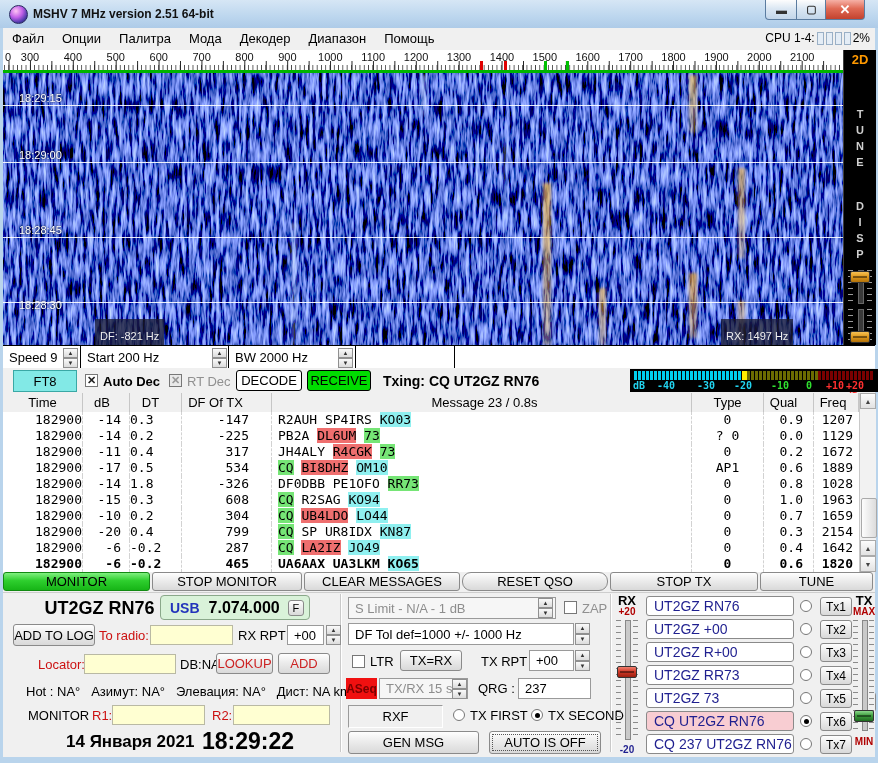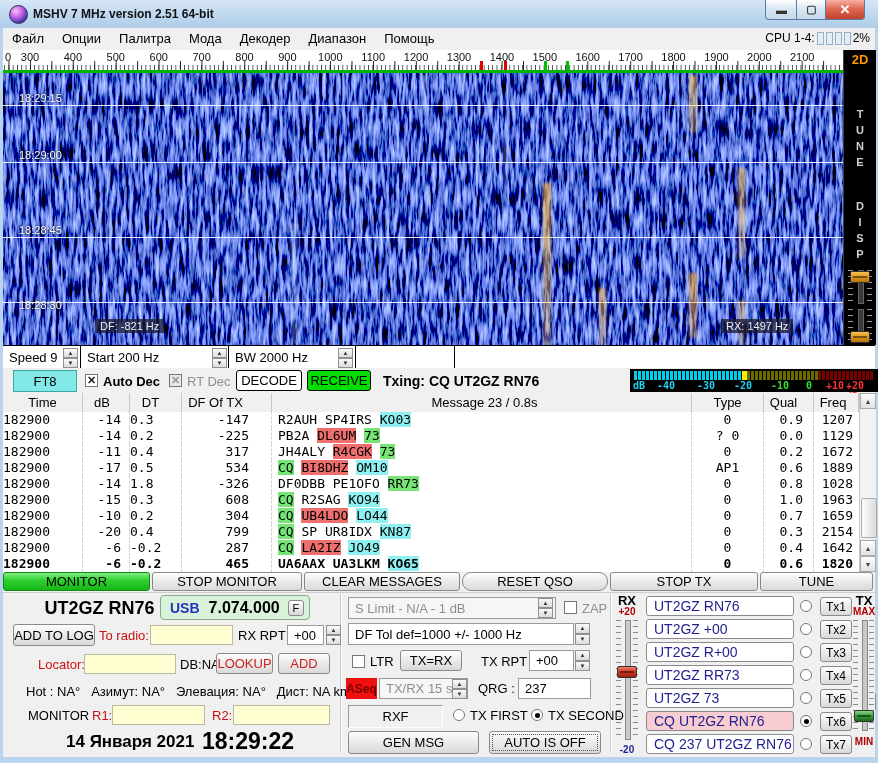--- a/index.html
+++ b/index.html
@@ -36,21 +36,21 @@
     background-size:auto,21.45px 9px,4.29px 5px;
     background-position:0 0,5.5px bottom,1.2px bottom;background-repeat:repeat-x;}
   .freqlab{position:absolute;top:1px;font-size:11px;transform:translateX(-50%);color:#111;}
   .fmark{position:absolute;bottom:0;width:3px;height:9px;}
   .green-line{left:3px;top:70px;width:840px;height:3px;background:#00b400;}
   
   .waterfall{left:3px;top:73px;width:840px;height:272px;background:#01031c;overflow:hidden;}
   .wf-line{position:absolute;left:0;width:100%;height:1px;background:rgba(255,255,255,.9);}
   .wf-stamp{position:absolute;left:16px;color:#fff;font-size:11px;text-shadow:0 0 2px #000;}
   .wf-tag{position:absolute;background:rgba(25,25,45,.75);color:#eee;font-size:11px;
-    padding:1px 5px;}
+    padding:11px 5px;}
   .streak{position:absolute;filter:blur(1.5px);opacity:.85;}
   
   .side-strip{left:843px;top:50px;width:32px;height:295px;background:#000;border-left:1px solid #404040;}
   .lbl-2d{position:absolute;left:0;top:2px;width:100%;text-align:center;color:#ff9900;
     font-weight:bold;font-size:13px;}
   .vletters{position:absolute;left:0;width:100%;text-align:center;color:#d0d0d0;
     font-size:11px;font-weight:bold;}
   .vletters span{display:block;line-height:16px;}
   .vslider{position:absolute;background:transparent;}
   .vslider .groove{position:absolute;left:50%;top:2px;bottom:2px;width:4px;margin-left:-2px;
@@ -94,21 +94,21 @@
   
   .thead{left:3px;top:393px;width:856px;height:19px;background:#f0f0f0;display:flex;
     border-bottom:1px solid #b5b5b5;font-size:13px;}
   .thead .hc{display:flex;align-items:center;justify-content:center;border-right:1px solid #c6c6c6;
     box-sizing:border-box;height:100%;}
   .tbody{left:3px;top:412px;width:856px;height:160px;background:#fff;font-family:"DejaVu Sans Mono",monospace;
     font-size:13px;}
   .trow{display:flex;height:16px;line-height:16px;}
   .trow.bold{font-weight:bold;}
   .tc{box-sizing:border-box;border-right:1px dashed #d2d2d2;overflow:hidden;white-space:nowrap;}
-  .c-time{width:80px;text-align:left;}
+  .c-time{width:80px;text-align:right;}
   .c-db{width:47px;text-align:right;padding-right:8px;}
   .c-dt{width:52px;text-align:left;padding-right:10px;}
   .c-df{width:90px;text-align:right;padding-right:22px;}
   .c-msg{width:420px;text-align:left;padding-left:6px;}
   .c-type{width:72px;text-align:center;}
   .c-qual{width:50px;text-align:right;padding-right:10px;}
   .c-freq{width:45px;text-align:right;padding-right:6px;border-right:none;}
   .hl-green{background:#76e576;} .hl-red{background:#ef6f6f;margin-top:44px;} .hl-cyan{background:#8ff0f0;}
   .scrollv{left:859px;top:393px;width:16px;height:179px;background:#f2f2f2;border-left:1px solid #c8c8c8;}
   .sbtn{position:absolute;left:0;width:16px;height:16px;box-sizing:border-box;border:1px solid #aaa;

